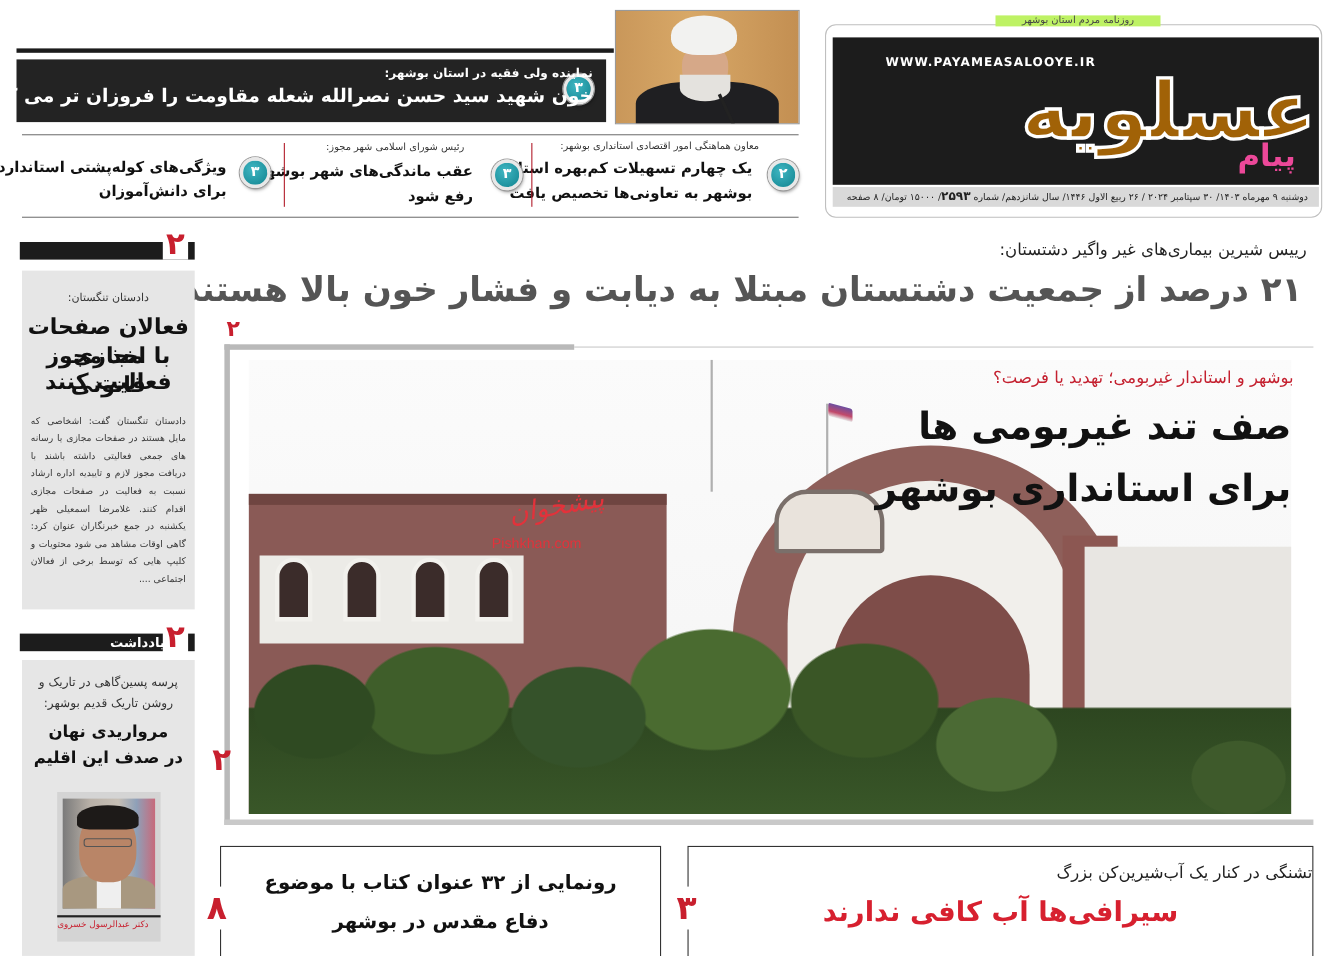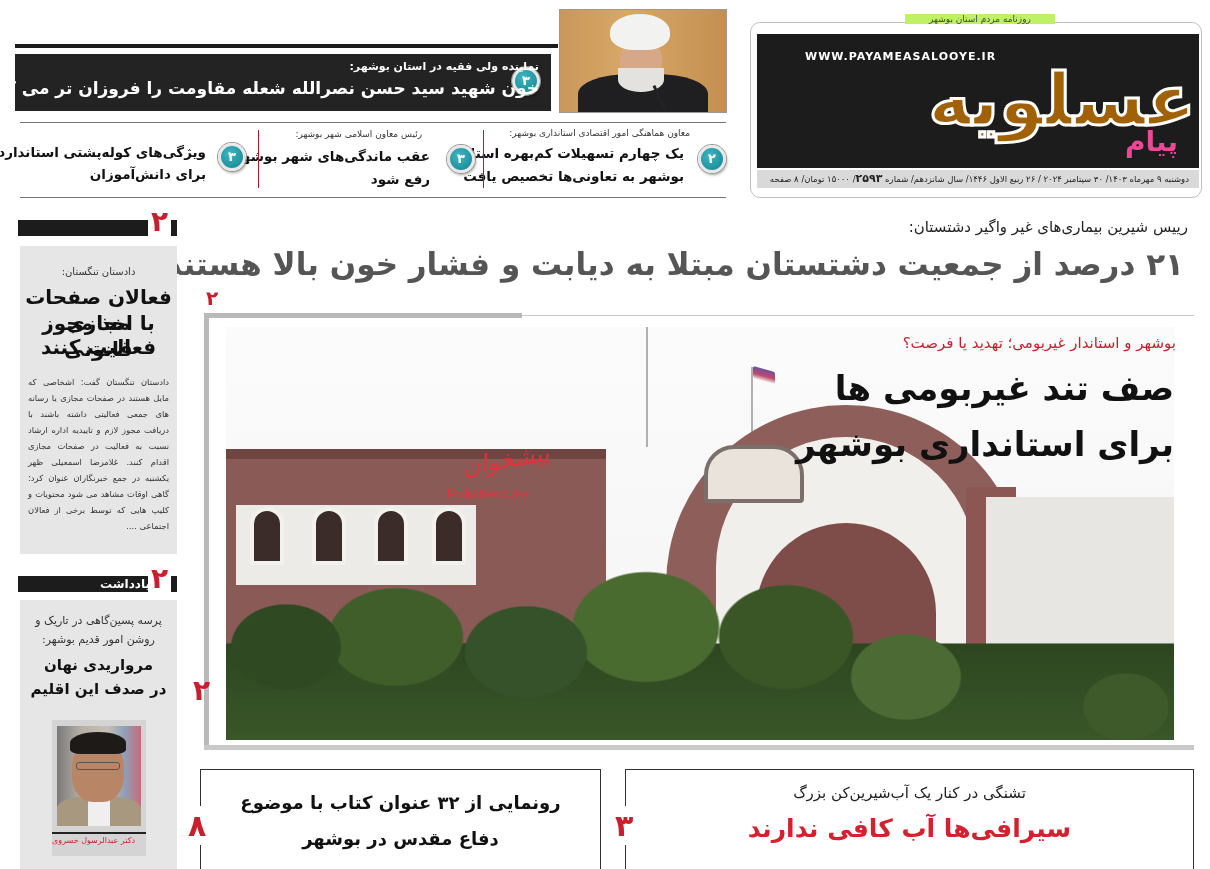--- a/index.html
+++ b/index.html
@@ -138,21 +138,21 @@
 <div class="abs" style="left:486px; top:125px; width:240px; height:70px;">
   <div class="abs circle-num" style="left:212px; top:20px;">۲</div>
   <div class="abs teaser-kicker" style="right:36px; top:3px;">معاون هماهنگی امور اقتصادی استانداری بوشهر:</div>
   <div class="abs teaser-title" style="right:42px; top:17px;">یک چهارم تسهیلات کم‌بهره استان</div>
   <div class="abs teaser-title" style="right:42px; top:40px;">بوشهر به تعاونی‌ها تخصیص یافت</div>
 </div>
 <div class="abs teaser-divider" style="left:483px;"></div>
 
 <div class="abs" style="left:262px; top:125px; width:220px; height:70px;">
   <div class="abs circle-num" style="left:185px; top:20px;">۳</div>
-  <div class="abs teaser-kicker" style="right:60px; top:4px;">رئیس معاون اسلامی شهر بوشهر:</div>
+  <div class="abs teaser-kicker" style="right:60px; top:4px;">رئیس شورای اسلامی شهر مجوز:</div>
   <div class="abs teaser-title" style="right:52px; top:20px;">عقب ماندگی‌های شهر بوشهر</div>
   <div class="abs teaser-title" style="right:52px; top:43px;">رفع شود</div>
 </div>
 <div class="abs teaser-divider" style="left:258px;"></div>
 
 <div class="abs" style="left:20px; top:125px; width:236px; height:70px;">
   <div class="abs circle-num" style="left:198px; top:18px;">۳</div>
   <div class="abs teaser-title" style="right:50px; top:16px;">ویژگی‌های کوله‌پشتی استاندارد</div>
   <div class="abs teaser-title" style="right:50px; top:38px;">برای دانش‌آموزان</div>
 </div>
@@ -201,37 +201,37 @@
 <div class="abs side-title" style="left:20px; top:284px;">فعالان صفحات مجازی</div>
 <div class="abs side-title" style="left:20px; top:310px;">با اخذ مجوز قانونی</div>
 <div class="abs side-title" style="left:20px; top:334px;">فعالیت کنند</div>
 <div class="abs side-body">دادستان تنگستان گفت: اشخاصی که مایل هستند در صفحات مجازی یا رسانه های جمعی فعالیتی داشته باشند با دریافت مجوز لازم و تاییدیه اداره ارشاد نسبت به فعالیت در صفحات مجازی اقدام کنند. غلامرضا اسمعیلی ظهر یکشنبه در جمع خبرنگاران عنوان کرد: گاهی اوقات مشاهد می شود محتویات و کلیپ هایی که توسط برخی از فعالان اجتماعی ....</div>
 
 <div class="abs sect-bar" style="top:576px;"></div>
 <div class="abs sect-num" style="left:148px; top:565px; background:#fff; padding:0 3px;">۲</div>
 <div class="abs sect-label" style="top:577px;">یادداشت</div>
 <div class="abs side-box" style="top:600px; height:269px;"></div>
 <div class="abs side-kicker" style="left:20px; top:614px; font-size:11px;">پرسه پسین‌گاهی در تاریک و</div>
-<div class="abs side-kicker" style="left:20px; top:633px; font-size:11px;">روشن امور قدیم بوشهر:</div>
+<div class="abs side-kicker" style="left:20px; top:633px; font-size:11px;">روشن تاریک قدیم بوشهر:</div>
 <div class="abs side-title" style="left:20px; top:652px; font-size:15px;">مرواریدی نهان</div>
 <div class="abs side-title" style="left:20px; top:676px; font-size:15px;">در صدف این اقلیم</div>
 
 <div class="abs author-photo"></div>
 <div class="abs author-bg"></div>
 <div class="abs author-jacket"></div>
 <div class="abs author-shirt"></div>
 <div class="abs author-face"></div>
 <div class="abs author-hair"></div>
 <div class="abs author-glasses"></div>
 <div class="abs author-rule"></div>
 <div class="abs author-name">دکتر عبدالرسول خسروی</div>
 
 <div class="abs bottom-box" style="left:200px; width:401px;">
   <div class="abs bottom-title" style="left:0; top:16px; width:399px;">رونمایی از ۳۲ عنوان کتاب با موضوع</div>
   <div class="abs bottom-title" style="left:0; top:52px; width:399px;">دفاع مقدس در بوشهر</div>
 </div>
 <div class="abs bottom-num" style="left:186px; top:806px; padding:2px 2px;">۸</div>
 
 <div class="abs bottom-box" style="left:625px; width:569px;">
-  <div class="abs bottom-kicker2" style="left:0; top:14px; width:567px;">تشنگی در کنار یک آب‌شیرین‌کن بزرگ</div>
+  <div class="abs bottom-kicker2" style="left:0; top:14px; width:567px;text-align:right;">تشنگی در کنار یک آب‌شیرین‌کن بزرگ</div>
   <div class="abs bottom-title-red" style="left:0; top:44px; width:567px;">سیرافی‌ها آب کافی ندارند</div>
 </div>
 <div class="abs bottom-num" style="left:613px; top:806px; padding:2px 2px;">۳</div>
 
 </body></html>

